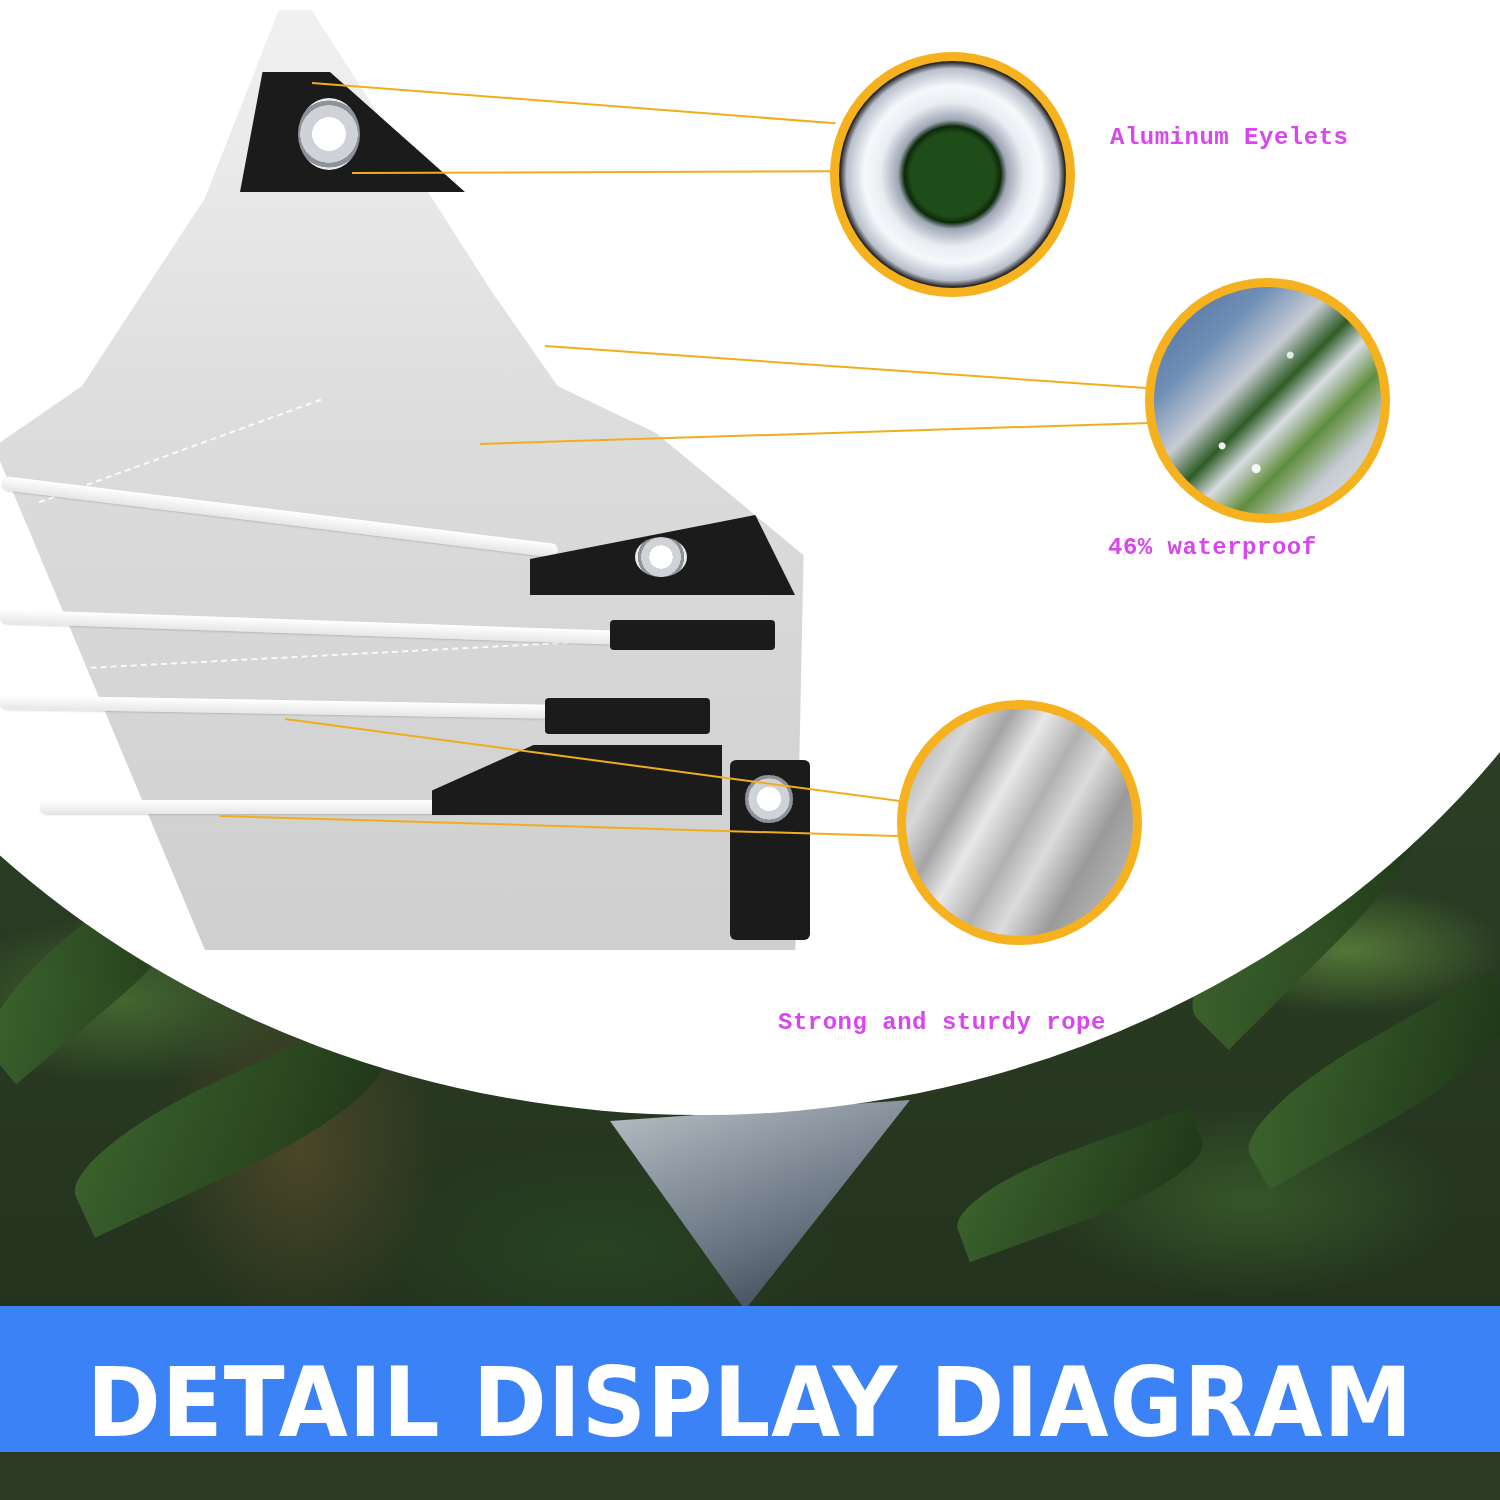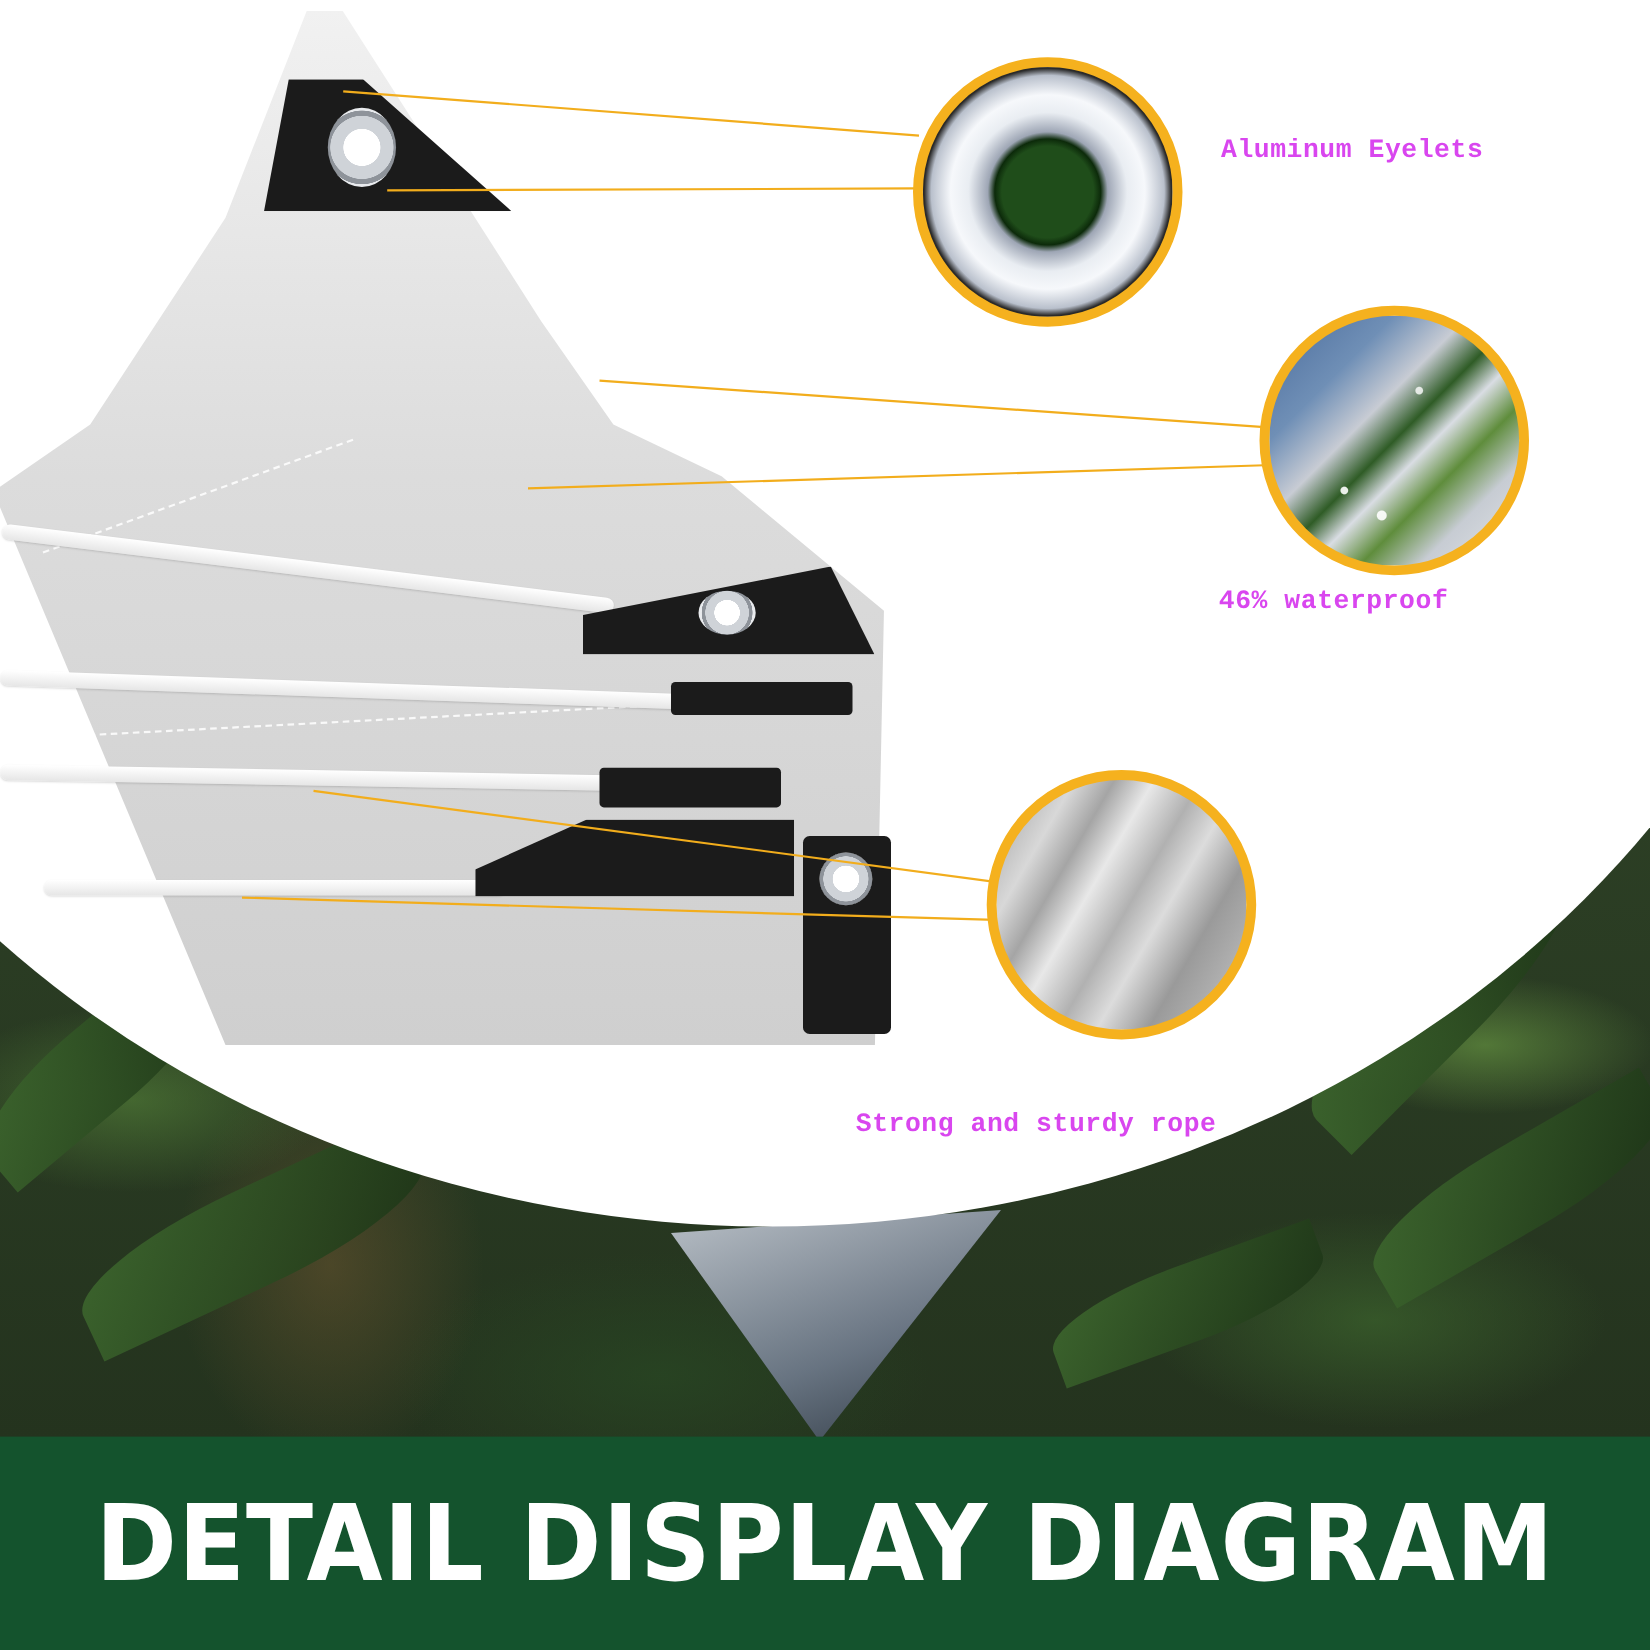--- a/index.html
+++ b/index.html
@@ -33,21 +33,21 @@
     background:radial-gradient(circle,#1f4d1a 0 26%,#0c2a0a 30%,#9ea6b5 34%,#e9edf2 45%,#f6f8fb 55%,#b9c0cc 66%,#2a2a2a 70%);}
   .d-water{left:1145px;top:278px;width:245px;height:245px;
     background:
       radial-gradient(circle at 30% 70%,rgba(255,255,255,.9) 0 3px,transparent 4px),
       radial-gradient(circle at 45% 80%,rgba(255,255,255,.9) 0 4px,transparent 5px),
       radial-gradient(circle at 60% 30%,rgba(255,255,255,.8) 0 3px,transparent 4px),
       linear-gradient(135deg,#4b6c9c 0%,#6f8fb6 25%,#c8ccd4 40%,#2f5c26 50%,#d9dde3 58%,#5f8d3c 68%,#c7ccd3 80%,#e3e5e9 100%);}
   .d-rope{left:897px;top:700px;width:245px;height:245px;
     background:linear-gradient(120deg,#9d9d9d 0%,#d8d8d8 20%,#a5a5a5 30%,#e8e8e8 40%,#b1b1b1 52%,#dcdcdc 62%,#9a9a9a 75%,#c8c8c8 100%);}
   .label{position:absolute;color:#d946ef;font-family:Liberation Mono, monospace;font-weight:bold;font-size:24px;white-space:nowrap;letter-spacing:.5px;}
-  .banner{position:absolute;left:0;top:1306px;width:1500px;height:194px;background:#14532d;}
+  .banner{position:absolute;left:0;top:1306px;width:1500px;height:146px;background:#3b82f6;}
   .banner-title{position:absolute;left:0;top:0;width:1500px;height:194px;display:flex;align-items:center;justify-content:center;
     color:#ffffff;font-family:"DejaVu Sans","Liberation Sans",sans-serif;font-weight:bold;font-size:96px;letter-spacing:1px;transform:scaleX(.93);}
 </style>
 </head>
 <body>
 
 <div class="scene">
   <div class="leaf" style="left:1150px;top:860px;width:320px;height:90px;transform:rotate(-45deg);"></div>
   <div class="leaf" style="left:1230px;top:1040px;width:300px;height:80px;transform:rotate(-30deg);"></div>
   <div class="leaf" style="left:60px;top:1080px;width:340px;height:90px;transform:rotate(-25deg);"></div>

